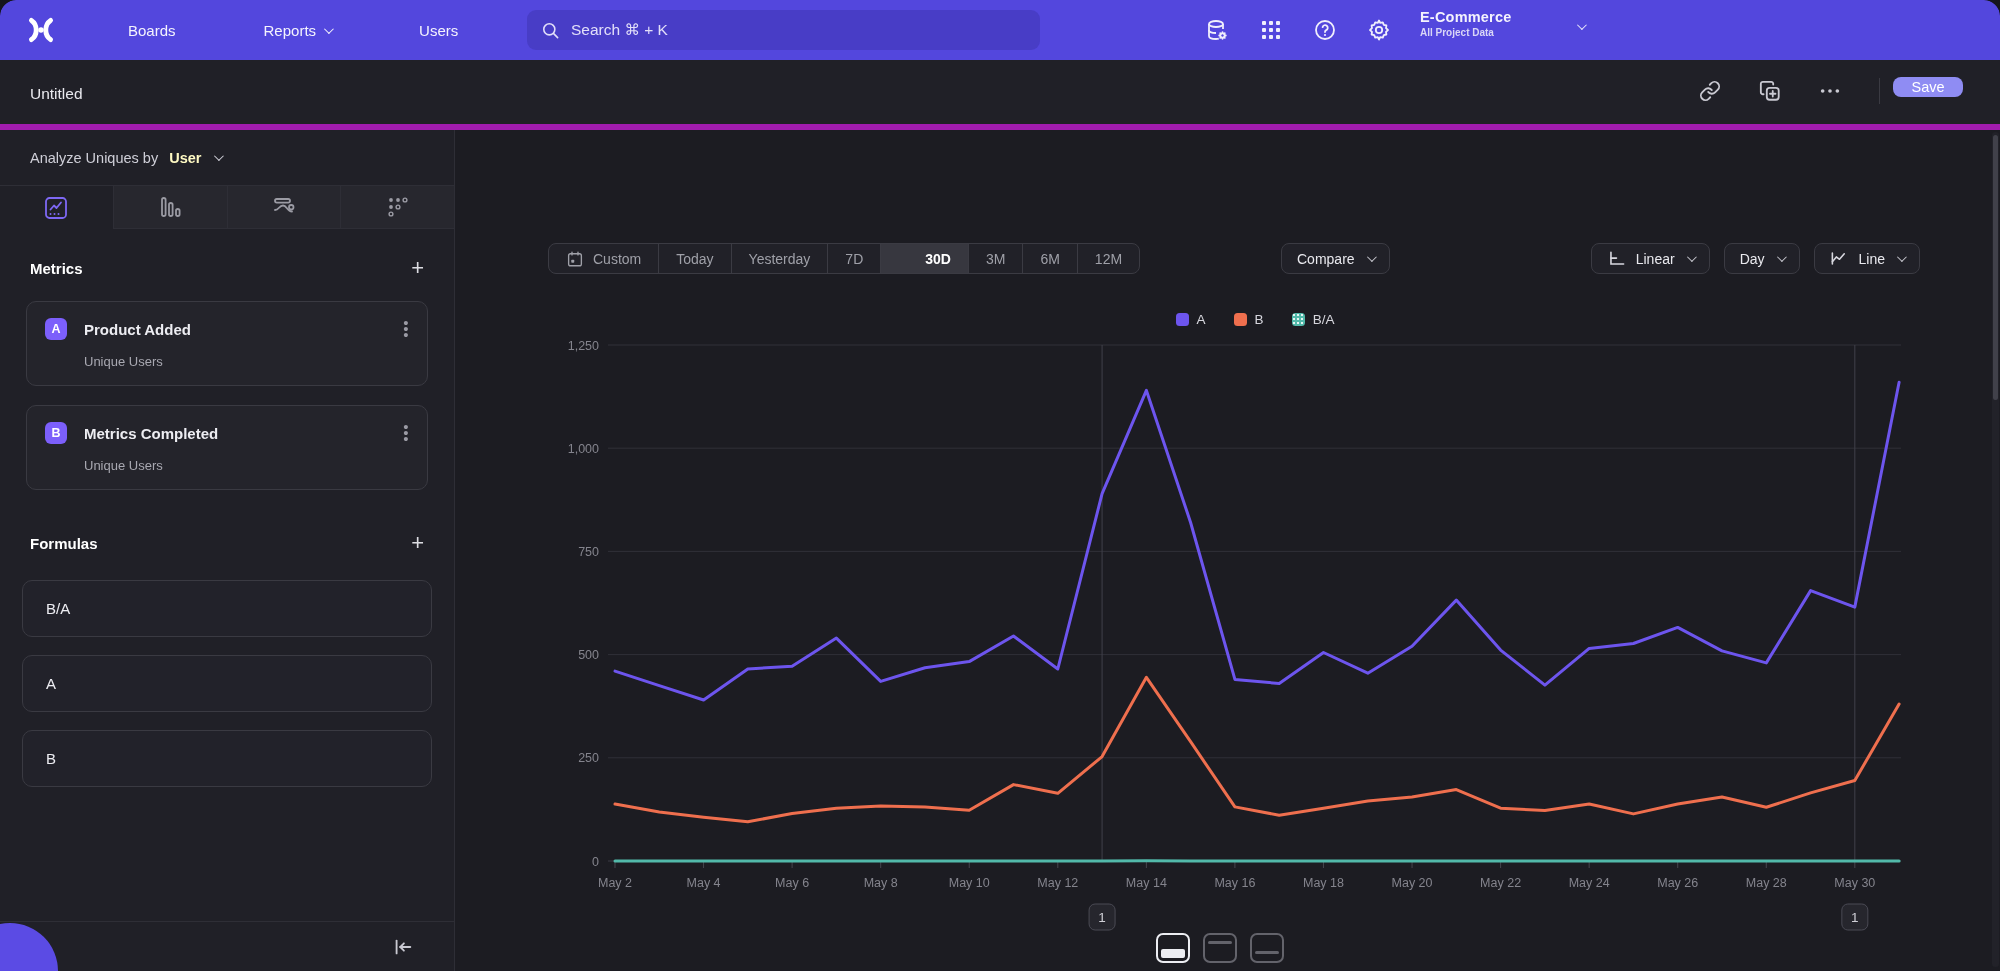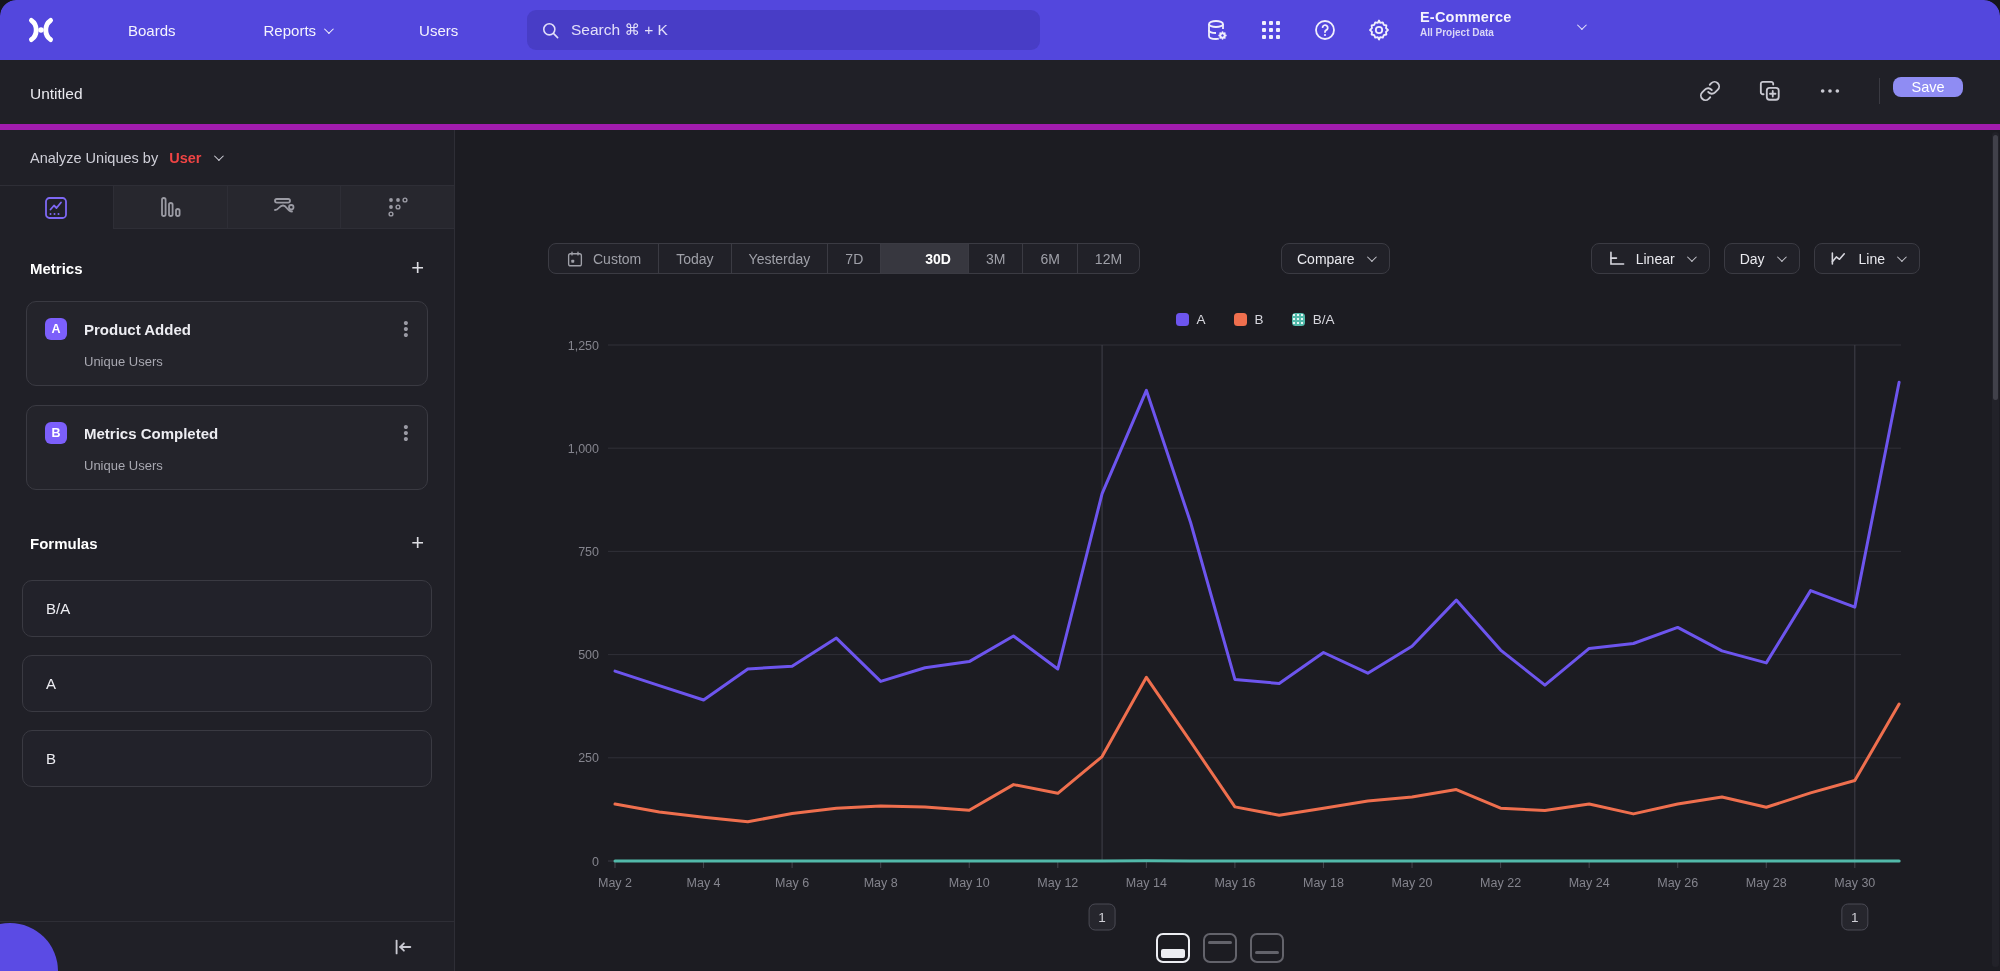--- a/index.html
+++ b/index.html
@@ -32,21 +32,21 @@
   .rh-icons svg { width:22px; height:22px; }
   .rh-divider { width:1px; height:26px; background:#3a3a42; }
   .save-btn { position:absolute; right:37px; top:17px; width:70px; height:20px; background:#8f8cf3; color:#ffffff;
     border:none; border-radius:8px; font-size:14.5px; font-family:inherit; cursor:pointer; }
 
   
   .sidebar { position:absolute; left:0; top:130px; width:455px; height:841px; background:#202027;
     border-right:1px solid #2e2e36; }
   .analyze { height:56px; border-bottom:1px solid #2e2e36; display:flex; align-items:center; padding:0 30px;
     font-size:14.5px; color:#cfcfd8; gap:7px; }
-  .analyze b { color:#ef4444; font-weight:bold; margin-left:4px; }
+  .analyze b { color:#fef9c3; font-weight:bold; margin-left:4px; }
   .analyze .chev { color:#cfcfd8; margin-left:6px; }
   .tabs { display:flex; height:43px; }
   .tab { flex:1; display:flex; align-items:center; justify-content:center; background:#27272e;
     border-right:1px solid #2e2e36; border-bottom:1px solid #2e2e36; cursor:pointer; color:#9b9ba4; }
   .tab:last-child { border-right:none; }
   .tab.active { background:transparent; border-bottom:none; color:#7e68f4; }
   .side-section { padding:0 30px; }
   .side-head { display:flex; align-items:center; justify-content:space-between; color:#ffffff;
     font-size:15px; font-weight:bold; }
   .plus { font-size:22px; font-weight:normal; color:#dcdce2; cursor:pointer; line-height:1; }

